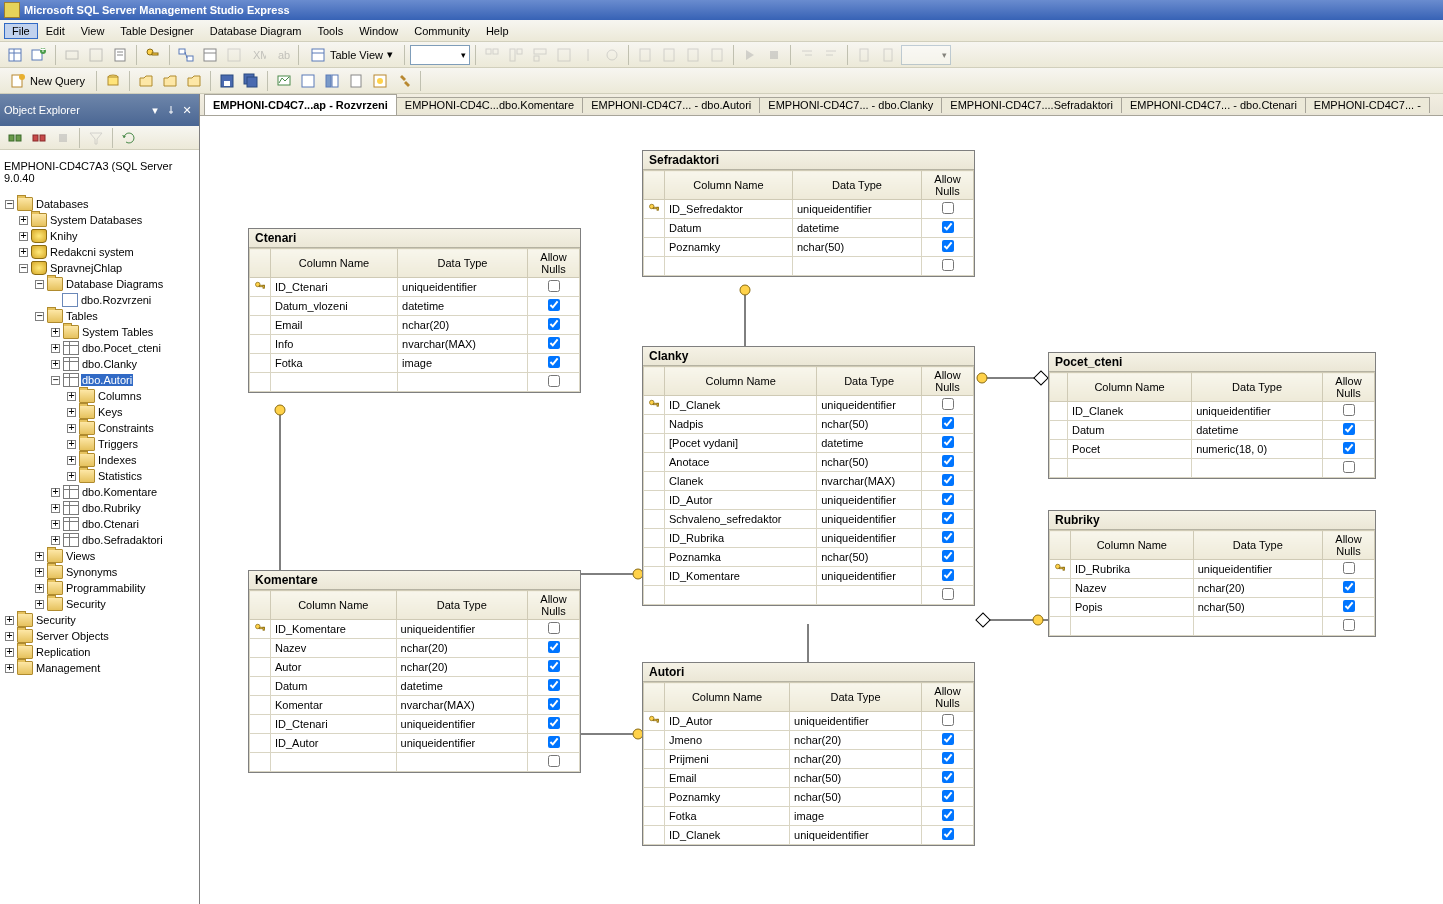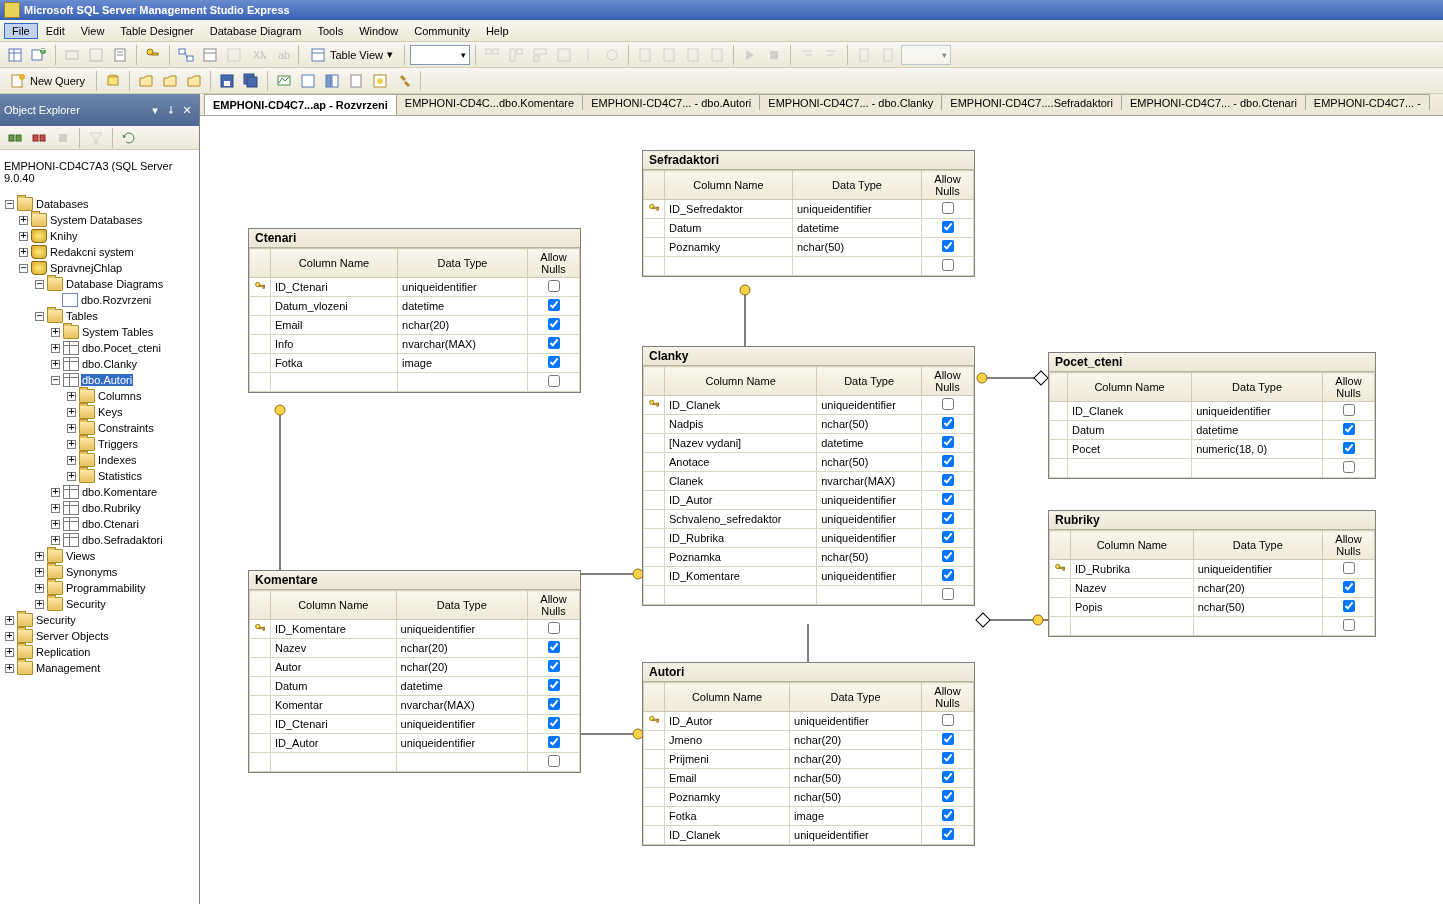--- a/index.html
+++ b/index.html
@@ -44,21 +44,21 @@
 .db-ico { background: radial-gradient(#ffe97a,#d6a828); border: 1px solid #8a6b12; border-radius: 2px 2px 4px 4px; }
 .tbl-ico { background: #fff; border: 1px solid #7a7a7a; position: relative; }
 .tbl-ico::before, .tbl-ico::after { content: ""; position: absolute; background: #7a7a7a; }
 .tbl-ico::before { left: 0; right: 0; top: 3px; height: 1px; }
 .tbl-ico::after { top: 0; bottom: 0; left: 5px; width: 1px; }
 .diagram-ico { background: #fff; border: 1px solid #6a88b8; }
 .server-label { padding: 10px 4px; background: #fff; }
 
 
 .content { flex: 1; position: relative; background: #fff; overflow: hidden; }
-.doc-tabs { height: 22px; background: linear-gradient(#f2eee2,#e9e5d7); display: flex; align-items: flex-start; border-bottom: 1px solid #a7a499; padding-left: 4px; overflow: hidden; }
+.doc-tabs { height: 22px; background: linear-gradient(#f2eee2,#e9e5d7); display: flex; align-items: center; border-bottom: 1px solid #a7a499; padding-left: 4px; overflow: hidden; }
 .doc-tab { height: 16px; border: 1px solid #a7a499; border-bottom: none; background: #ece9d8; padding: 0 8px; display: flex; align-items: center; margin-right: -1px; font-size: 11px; white-space: nowrap; }
 .doc-tab.active { background: #fff; font-weight: bold; height: 21px; }
 .canvas { position: absolute; inset: 22px 0 0 0; background: #fff; overflow: hidden; }
 
 
 .db-table { position: absolute; border: 1px solid #7f7f7f; background: #fff; box-shadow: 0 0 0 1px #eee inset; }
 .db-table .tname { background: linear-gradient(#f5f2e6,#ebe7d6); border-bottom: 1px solid #b5b2a2; padding: 2px 6px; font-weight: bold; font-size: 12px; }
 .db-table table { border-collapse: collapse; width: 100%; }
 .db-table th { background: linear-gradient(#f8f6ec,#eeead8); border: 1px solid #cfcab5; font-weight: normal; padding: 2px 4px; text-align: center; }
 .db-table td { border: 1px solid #d9d5c3; padding: 2px 4px; height: 19px; }
@@ -706,21 +706,21 @@
                 <td class="chk"><input type="checkbox" style=""></td>
               </tr>
               <tr>
                 <td class="key"></td>
                 <td>Nadpis</td>
                 <td>nchar(50)</td>
                 <td class="chk"><input type="checkbox" checked="" style=""></td>
               </tr>
               <tr>
                 <td class="key"></td>
-                <td>[Nazev vydani]</td>
+                <td>[Pocet vydani]</td>
                 <td>datetime</td>
                 <td class="chk"><input type="checkbox" checked="" style=""></td>
               </tr>
               <tr>
                 <td class="key"></td>
                 <td>Anotace</td>
                 <td>nchar(50)</td>
                 <td class="chk"><input type="checkbox" checked="" style=""></td>
               </tr>
               <tr>

